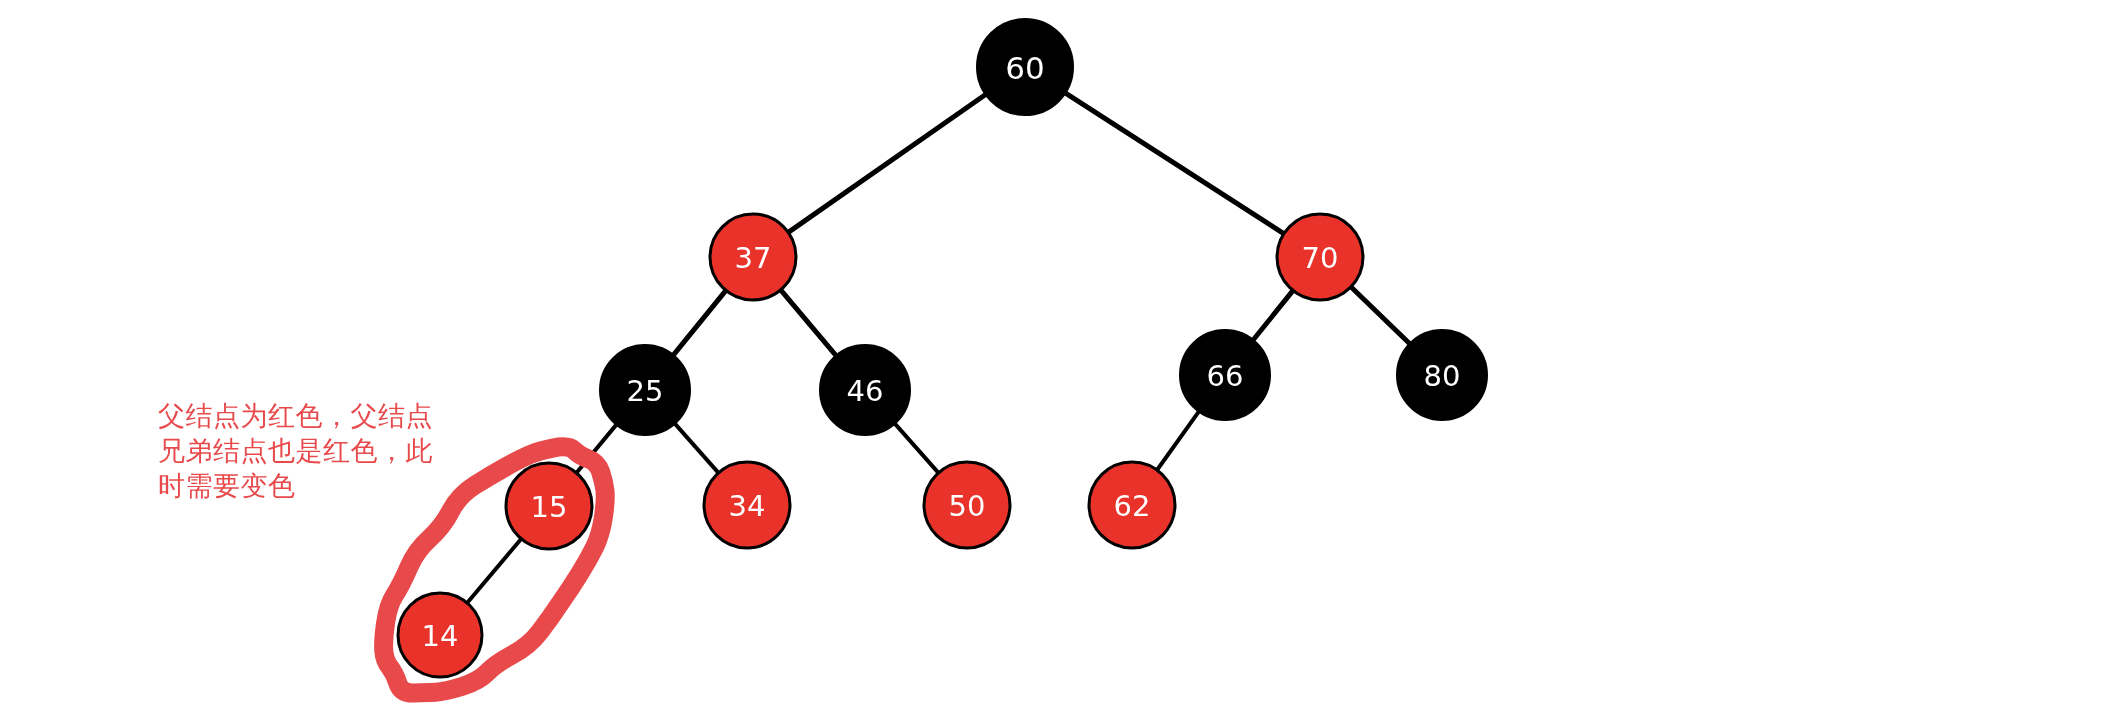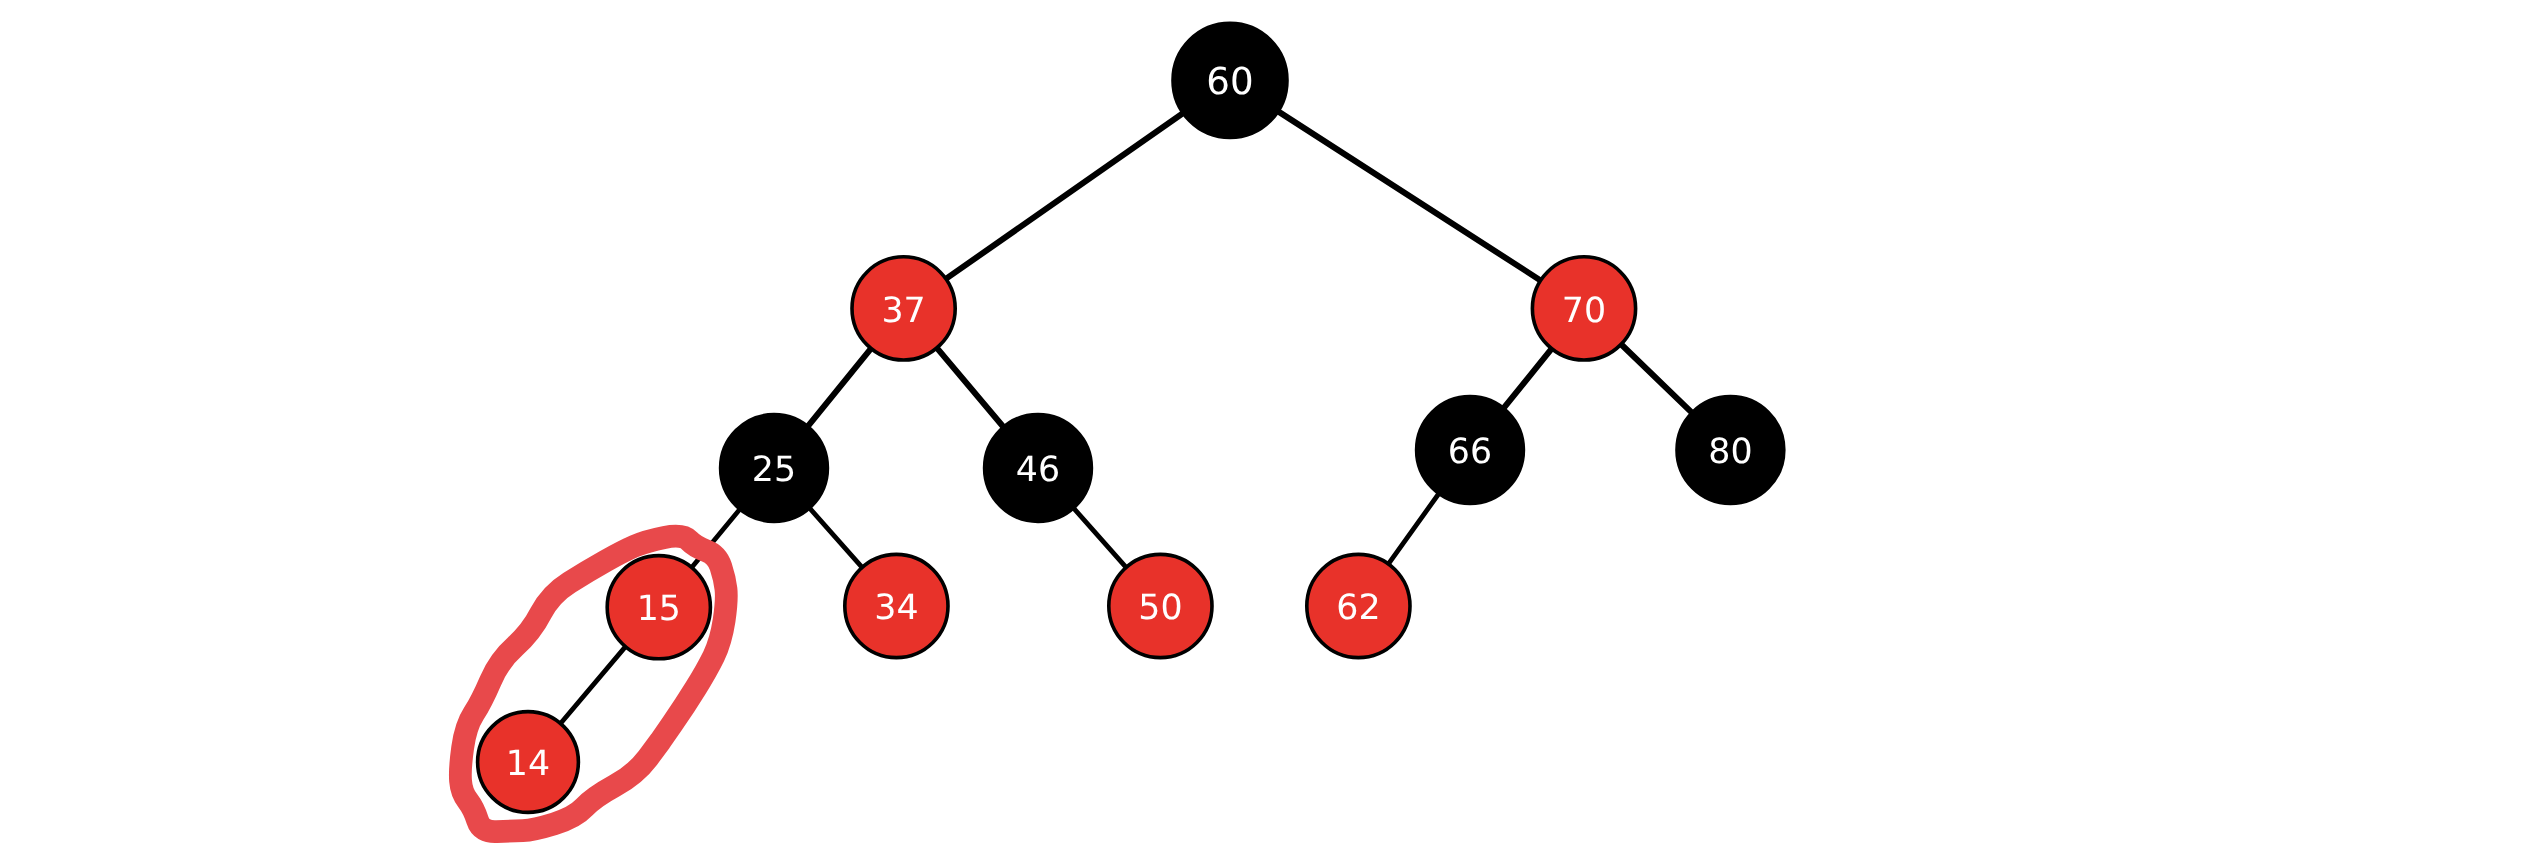--- a/index.html
+++ b/index.html
@@ -120,14 +120,17 @@
           <circle class="node-circle" cx="1132" cy="505" r="43" fill="#E8322A" stroke="#000000" stroke-width="3"></circle>
           <text class="node-label" x="1132" y="506" font-size="29" fill="#ffffff">62</text>
         </g>
         <g>
           <circle class="node-circle" cx="440" cy="635" r="42" fill="#E8322A" stroke="#000000" stroke-width="3"></circle>
           <text class="node-label" x="440" y="636" font-size="29" fill="#ffffff">14</text>
         </g>
       </g>
   </svg>
 
+  <div class="annotation-text" id="annotation-text" style="left: 158px; top: 398px; color: rgb(232, 73, 75); font-size: 27px;">父结点为红色，父结点
+兄弟结点也是红色，此
+时需要变色</div>
 
 </div>
 
 </body></html>

